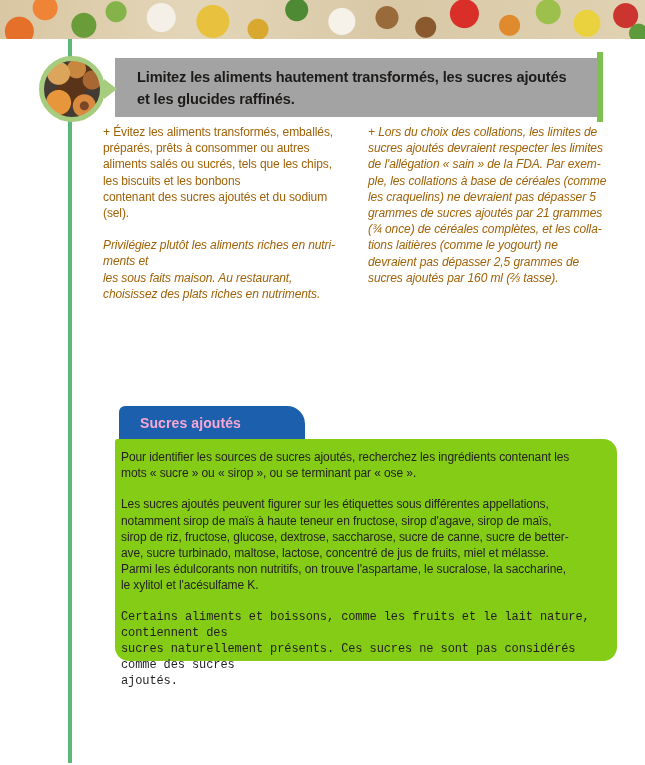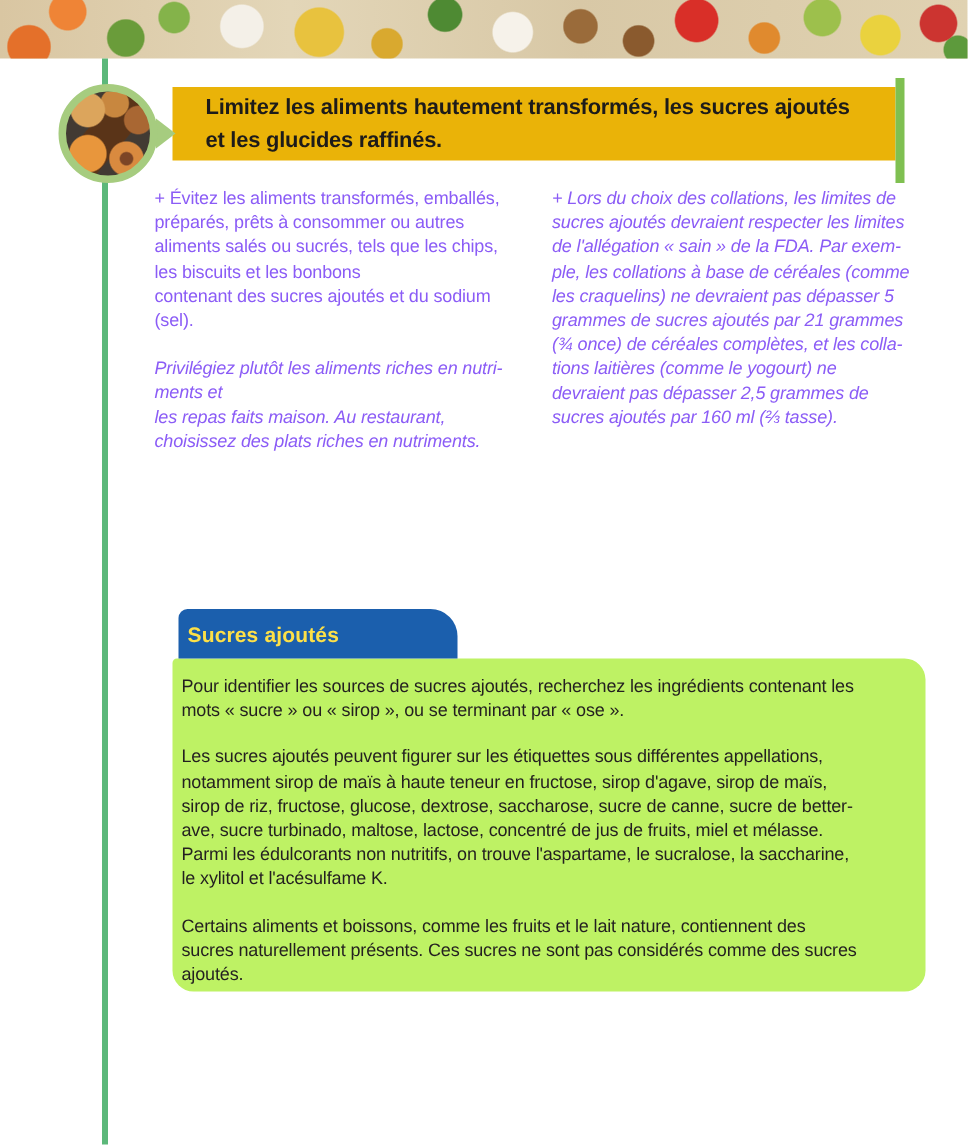--- a/index.html
+++ b/index.html
@@ -62,22 +62,22 @@
     position: absolute; left: 104px; top: 79px;
     width: 0; height: 0;
     border-top: 10px solid transparent;
     border-bottom: 10px solid transparent;
     border-left: 13px solid #a6cc7f;
     z-index: 2;
   }
 
   
   .heading-box {
-    position: absolute; left: 115px; top: 58px; width: 482px; height: 49px;
-    background: #eab308;
+    position: absolute; left: 115px; top: 58px; width: 482px; height: 59px;
+    background: #a3a3a3;
     display: flex; align-items: center;
   }
   .heading-text {
     padding-left: 22px;
     font-size: 14.6px; font-weight: 700; line-height: 22px;
     letter-spacing: -0.15px;
     color: #1d1b1a;
     white-space: pre-line;
   }
   .heading-bar {
@@ -87,49 +87,49 @@
 
   
   .cols { position: absolute; left: 103px; top: 124px; width: 536px; }
   .col { position: absolute; top: 0; }
   .col-left  { left: 0;     width: 263px; }
   .col-right { left: 265px; width: 270px; }
   .col p {
     font-size: 12px; line-height: 16.2px; letter-spacing: -0.1px;
     white-space: pre-line;
     margin-bottom: 16px;
-    color: #8b5cf6;
+    color: #a16207;
   }
   .col p:last-child { margin-bottom: 0; font-style: italic; }
 
   
   .callout-tab {
     position: absolute; left: 119px; top: 406px; width: 186px; height: 33px;
     background: #1b5fad;
     border-radius: 6px 18px 0 0;
     display: flex; align-items: center;
     z-index: 2;
   }
   .callout-tab span {
-    padding-left: 6px;
-    color: #fde047; font-weight: 700; font-size: 14px; letter-spacing: 0.1px;
+    padding-left: 21px;
+    color: #f9a8d4; font-weight: 700; font-size: 14px; letter-spacing: 0.1px;
   }
   .callout-box {
     position: absolute; left: 115px; top: 439px; width: 502px; height: 222px;
-    background: #bef264;
+    background: #84cc16;
     border-radius: 3px 14px 14px 14px;
     padding: 10px 7px 8px 6px;
   }
   .callout-box p {
     font-size: 12px; line-height: 16.2px; letter-spacing: -0.1px;
     white-space: pre-line;
     margin-bottom: 15px;
     color: #231f20;
   }
-  .callout-box p:last-child { margin-bottom: 0; }
+  .callout-box p:last-child { margin-bottom: 0; font-family: Liberation Mono, monospace; }
 </style>
 </head>
 <body>
 
 <div class="page">
 
   <div class="banner"></div>
 
   <div class="vline"></div>
 
@@ -145,21 +145,21 @@
   <div class="cols">
     <div class="col col-left">
       <p>+ Évitez les aliments transformés, emballés,
 préparés, prêts à consommer ou autres
 aliments salés ou sucrés, tels que les chips,
 les biscuits et les bonbons
 contenant des sucres ajoutés et du sodium
 (sel).</p>
       <p>Privilégiez plutôt les aliments riches en nutri-
 ments et
-les repas faits maison. Au restaurant,
+les sous faits maison. Au restaurant,
 choisissez des plats riches en nutriments.</p>
     </div>
     <div class="col col-right">
       <p>+ Lors du choix des collations, les limites de
 sucres ajoutés devraient respecter les limites
 de l'allégation « sain » de la FDA. Par exem-
 ple, les collations à base de céréales (comme
 les craquelins) ne devraient pas dépasser 5
 grammes de sucres ajoutés par 21 grammes
 (¾ once) de céréales complètes, et les colla-

